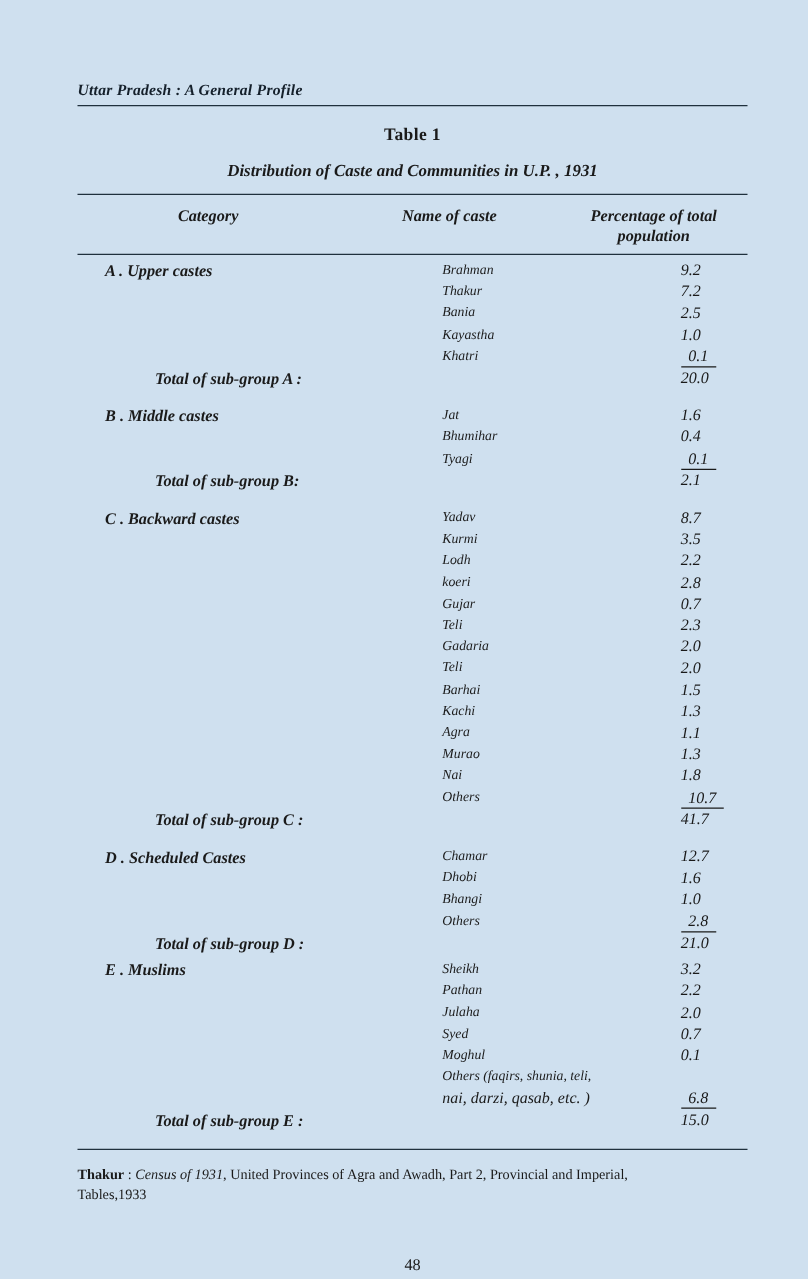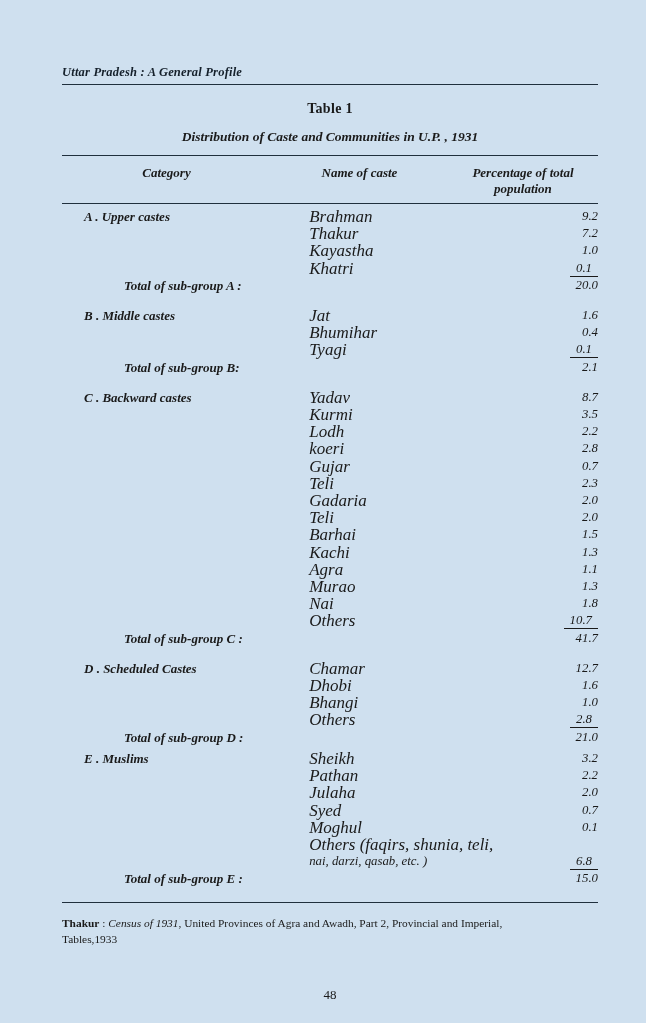--- a/index.html
+++ b/index.html
@@ -77,27 +77,27 @@
   }
   .cat-cell {
     font-style: italic;
     font-weight: bold;
     font-size: 13px;
     white-space: nowrap;
     padding-left: 22px;
   }
   .name-cell {
     font-style: italic;
-    font-size: 17px;
+    font-size: 11px;
     padding-left: 10px;
   }
   .pct-cell {
     font-style: italic;
     font-size: 12.8px;
-    text-align: right;
+    text-align: left;
   }
   .row-line td { line-height: 17.2px; }
   .subtotal .cat-cell {
     font-style: italic;
     font-weight: bold;
     padding-left: 62px;
   }
   .subtotal .pct-cell {
     font-style: italic;
   }
@@ -180,20 +180,25 @@
         <td class="name-cell">Brahman</td>
         <td class="pct-cell">9.2</td>
       </tr>
       <tr class="row-line">
         <td class="cat-cell"></td>
         <td class="name-cell">Thakur</td>
         <td class="pct-cell">7.2</td>
       </tr>
       <tr class="row-line">
         <td class="cat-cell"></td>
+        <td class="name-cell">Bania</td>
+        <td class="pct-cell">2.5</td>
+      </tr>
+      <tr class="row-line">
+        <td class="cat-cell"></td>
         <td class="name-cell">Kayastha</td>
         <td class="pct-cell">1.0</td>
       </tr>
       <tr class="row-line">
         <td class="cat-cell"></td>
         <td class="name-cell">Khatri</td>
         <td class="pct-cell"><span class="underline-num">0.1</span></td>
       </tr>
       <tr class="row-line subtotal">
         <td class="cat-cell">Total of sub-group A :</td>

